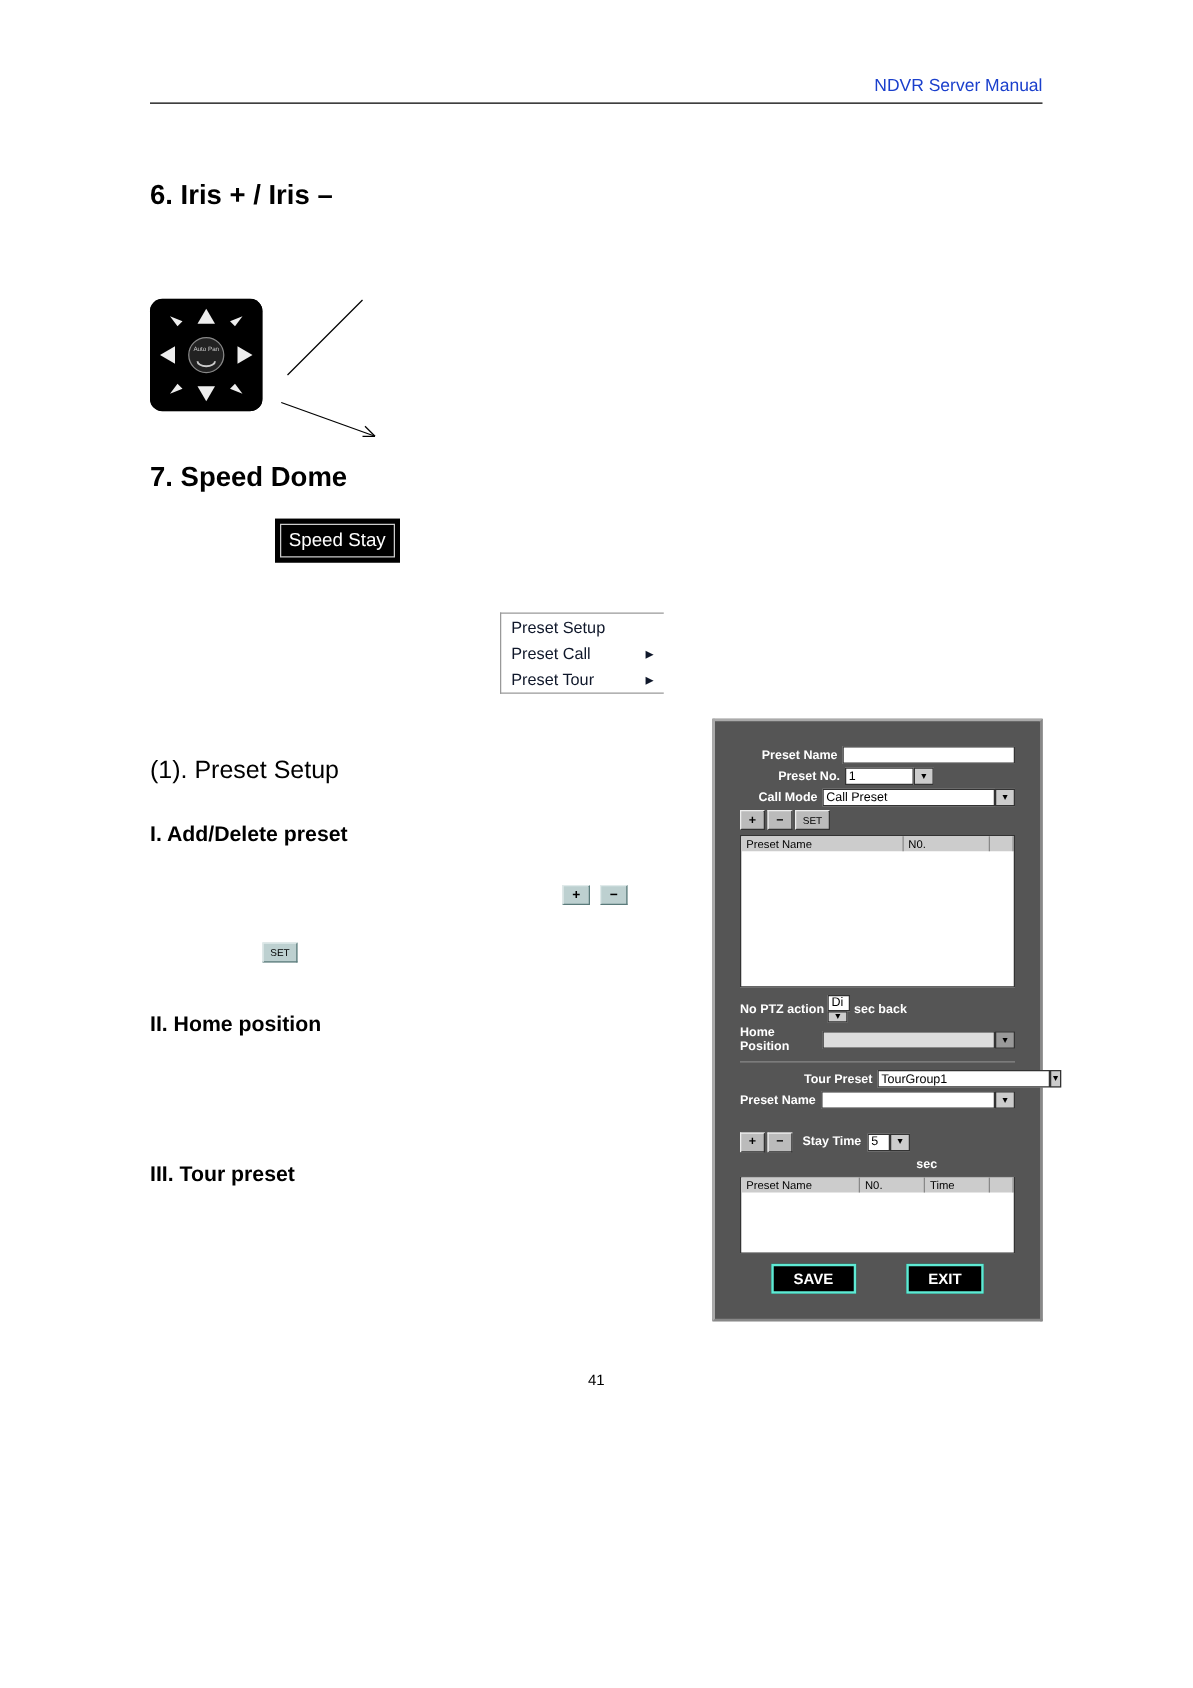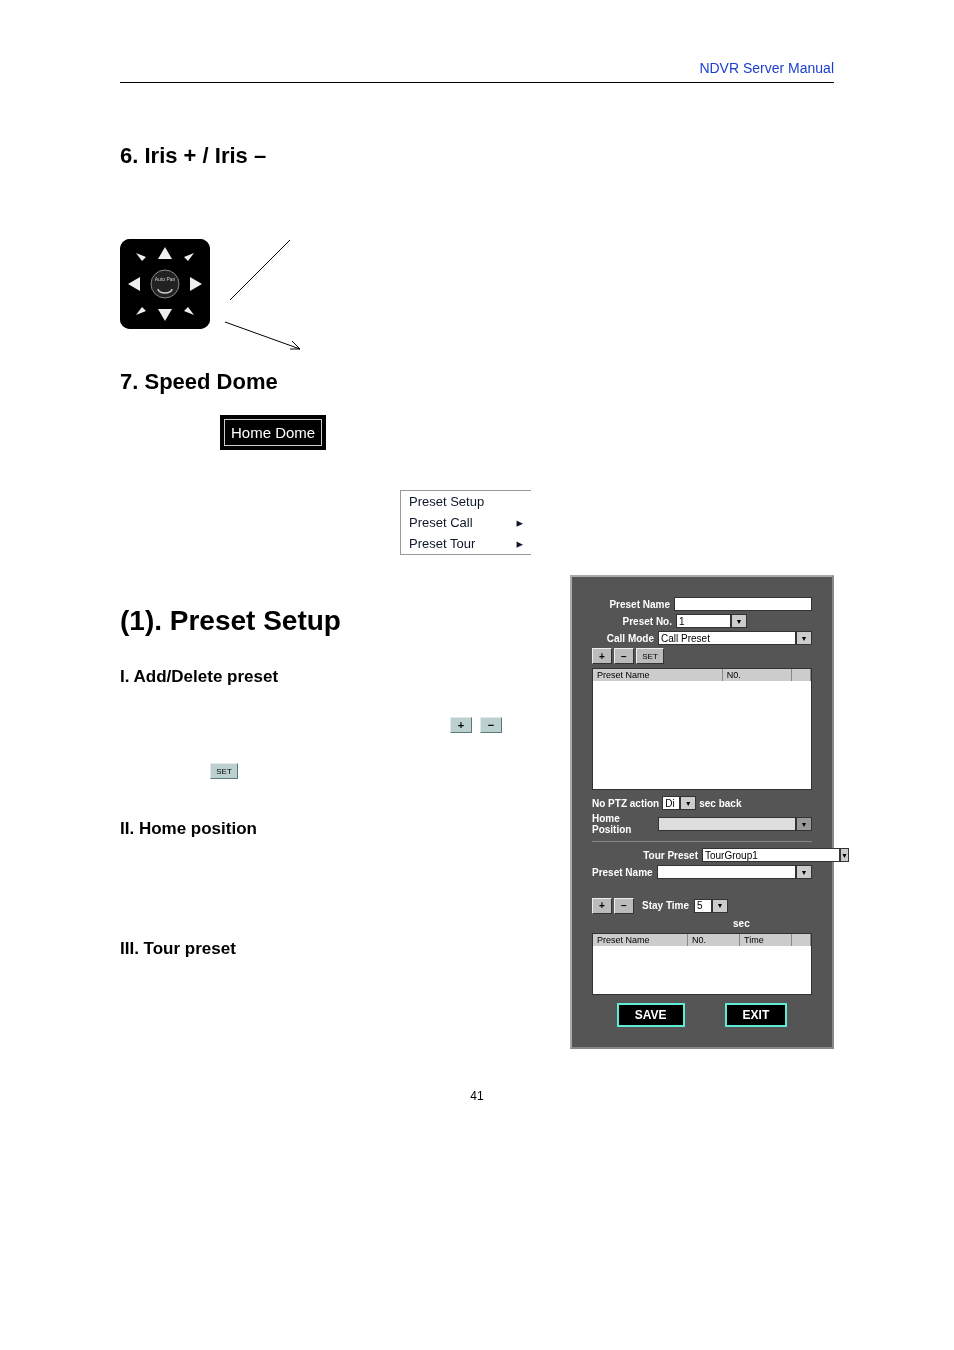--- a/index.html
+++ b/index.html
@@ -33,22 +33,22 @@
     margin: 0 0 60px 0;
   }
   .h7 {
     font-family: Verdana, Arial, sans-serif;
     font-size: 22px;
     font-weight: bold;
     margin: 40px 0 20px 0;
   }
   .h-sub {
     font-family: Verdana, Arial, sans-serif;
-    font-size: 28px;
-    font-weight: bold;
+    font-size: 20px;
+    font-weight: normal;
     margin: 30px 0 30px 0;
   }
   .h-sub2 {
     font-family: Verdana, Arial, sans-serif;
     font-size: 17px;
     font-weight: bold;
     margin: 20px 0 30px 0;
   }
   .para-block {
     display: flex;
@@ -231,21 +231,21 @@
     <svg width="200" height="40" style="position:absolute; left:100px; top:-22px;">
       <line x1="5" y1="5" x2="80" y2="32" stroke="#000" stroke-width="1"></line>
       <line x1="72" y1="24" x2="80" y2="32" stroke="#000" stroke-width="1"></line>
       <line x1="70" y1="32" x2="80" y2="32" stroke="#000" stroke-width="1"></line>
     </svg>
   </div>
 
   <div class="h7">7. Speed Dome</div>
 
   <div class="speed-dome-btn">
-    <div class="speed-dome-inner">Home Dome</div>
+    <div class="speed-dome-inner">Speed Stay</div>
   </div>
 
   <div class="menu-box">
     <div class="menu-row">
       <span>Preset Setup</span>
     </div>
     <div class="menu-row">
       <span>Preset Call</span>
       <span>▸</span>
     </div>
@@ -313,21 +313,21 @@
       <div class="list-box">
         <div class="list-header">
           <div style="flex:2;">Preset Name</div>
           <div style="flex:1;">N0.</div>
           <div style="width:10px;"></div>
         </div>
       </div>
 
       <div class="field-row">
         <span style="font-weight:bold;">No PTZ action</span>
-        <div class="dropdown" style="margin:0 3px;">
+        <div class="dropdown" style="margin:0 3px;flex-direction:column;">
           <input class="field-input" style="width: 18px;" value="Di">
           <div class="dd-btn">▼</div>
         </div>
         <span style="font-weight:bold;">sec back</span>
       </div>
 
       <div class="field-row">
         <div style="font-weight:bold; padding-right:4px;">Home Position</div>
         <div class="dropdown" style="flex:1;">
           <input class="field-input" style="background: rgb(221, 221, 221);" value="">

